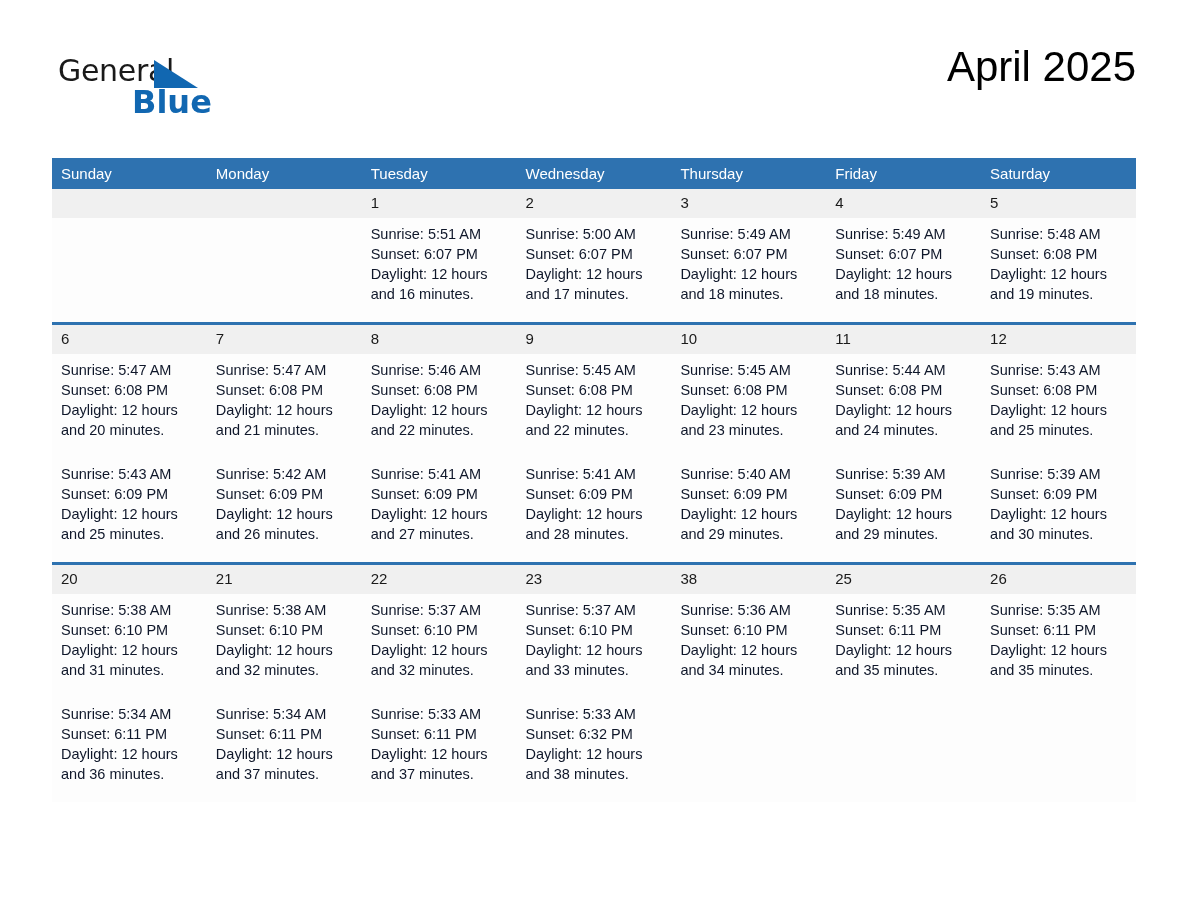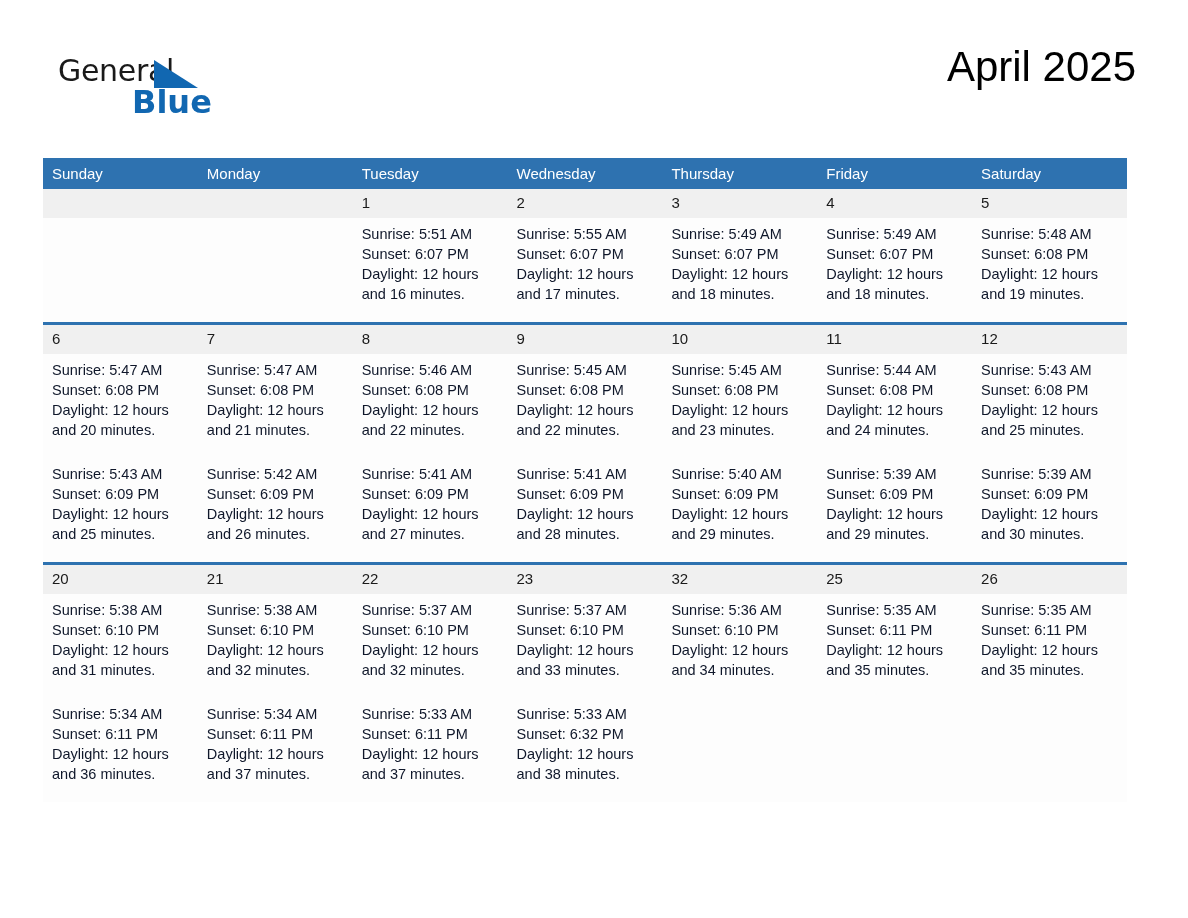--- a/index.html
+++ b/index.html
@@ -86,21 +86,21 @@
     font-size: 21px;
     font-weight: 400;
     color: #000000;
     line-height: 26px;
     white-space: nowrap;
   }
 
   
   .calendar {
     position: absolute;
-    left: 43px;
+    left: 52px;
     top: 158px;
     width: 1084px;
   }
   table.cal {
     border-collapse: collapse;
     table-layout: fixed;
     width: 1084px;
   }
   table.cal col { width: 154.857px; }
 
@@ -213,21 +213,21 @@
           <td>
               <div class="info">
             <div>Sunrise: 5:51 AM</div>
             <div>Sunset: 6:07 PM</div>
             <div>Daylight: 12 hours</div>
             <div>and 16 minutes.</div>
           </div>
             </td>
           <td>
               <div class="info">
-            <div>Sunrise: 5:55 AM</div>
+            <div>Sunrise: 5:00 AM</div>
             <div>Sunset: 6:07 PM</div>
             <div>Daylight: 12 hours</div>
             <div>and 17 minutes.</div>
           </div>
             </td>
           <td>
               <div class="info">
             <div>Sunrise: 5:49 AM</div>
             <div>Sunset: 6:07 PM</div>
             <div>Daylight: 12 hours</div>
@@ -377,21 +377,21 @@
             <div>and 30 minutes.</div>
           </div>
             </td>
         </tr>
 
         <tr class="date-row">
           <td>20</td>
           <td>21</td>
           <td>22</td>
           <td>23</td>
-          <td>32</td>
+          <td>38</td>
           <td>25</td>
           <td>26</td>
         </tr>
         <tr class="info-row">
           <td>
               <div class="info">
             <div>Sunrise: 5:38 AM</div>
             <div>Sunset: 6:10 PM</div>
             <div>Daylight: 12 hours</div>
             <div>and 31 minutes.</div>

